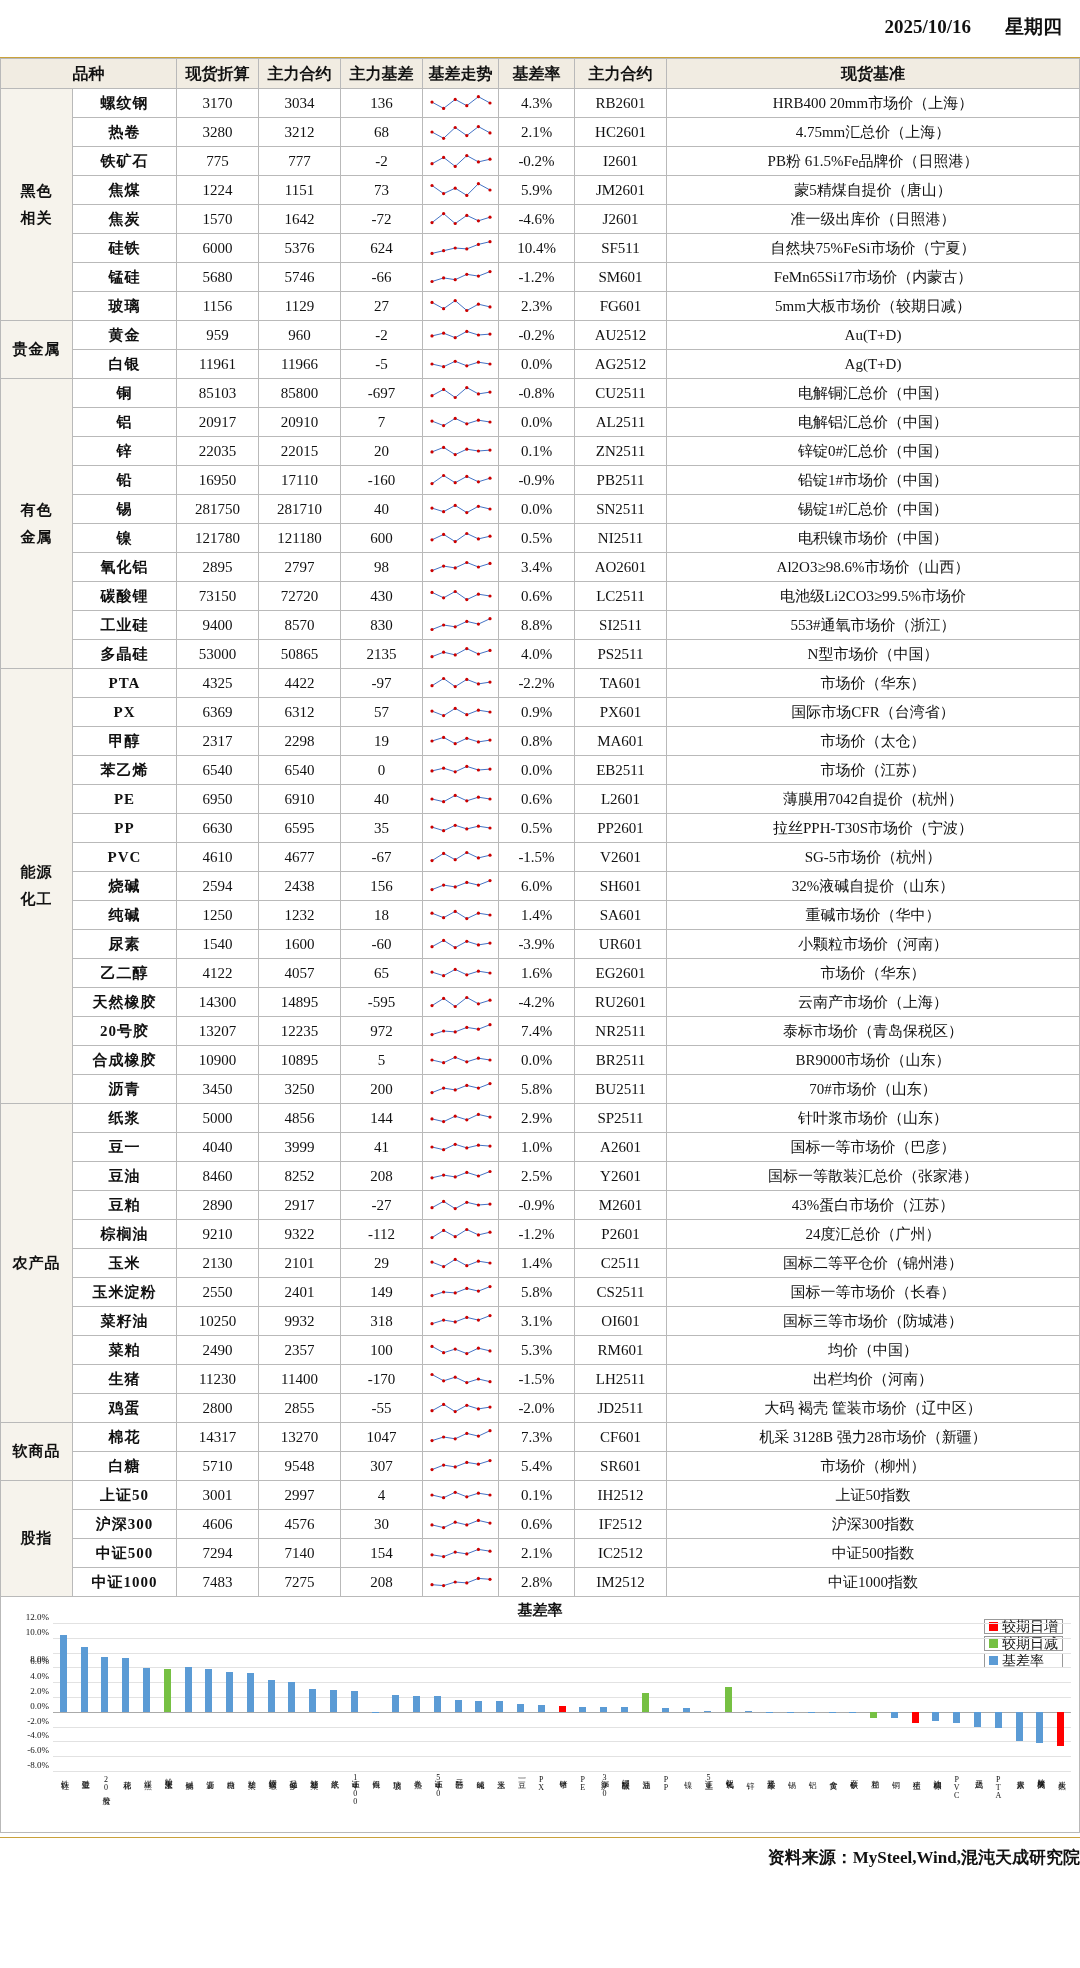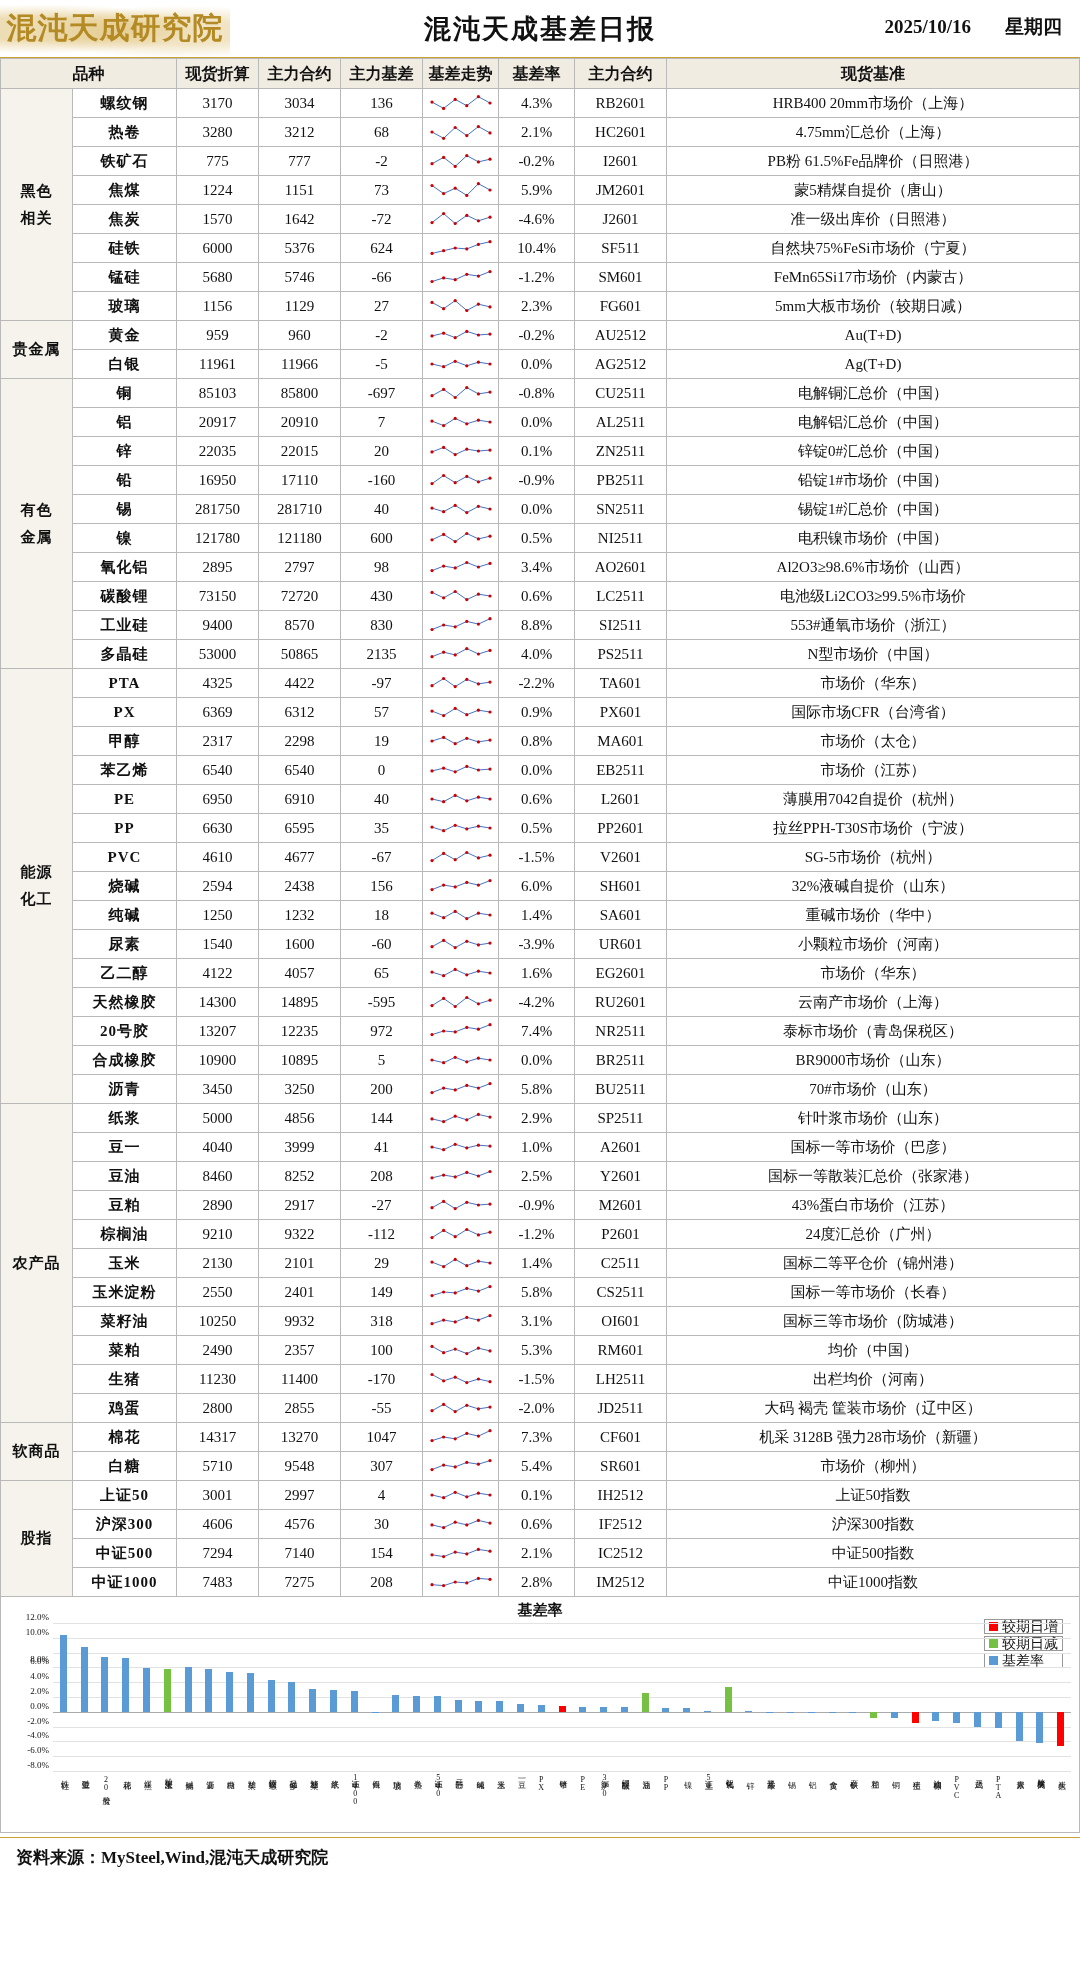--- a/index.html
+++ b/index.html
@@ -97,30 +97,29 @@
   }
   .gridline { position:absolute; left:0; right:0; border-top:1px solid #e2e2e2; }
   .axisline { position:absolute; left:0; right:0; border-top:1px solid #aaa; }
   .bar { position:absolute; width:7px; }
   .footer {
     border-top:1px solid #caa23a;
     margin-top:4px;
     padding:8px 0 10px 16px;
     font-size:17px; font-weight:bold;
     font-family:"Liberation Serif", serif;
+    text-align:right;
   }
 </style>
 </head>
 <body>
 
 <div class="page">
 
   <div class="header">
-    <div class="logo">混沌天成研究院</div>
-    <div class="title">混沌天成基差日报</div>
     <div class="hdr-right">
       <span>2025/10/16</span>
       <span>星期四</span>
     </div>
   </div>
 
   <table class="main">
     <colgroup>
       <col class="c-group">
         <col class="c-name">

